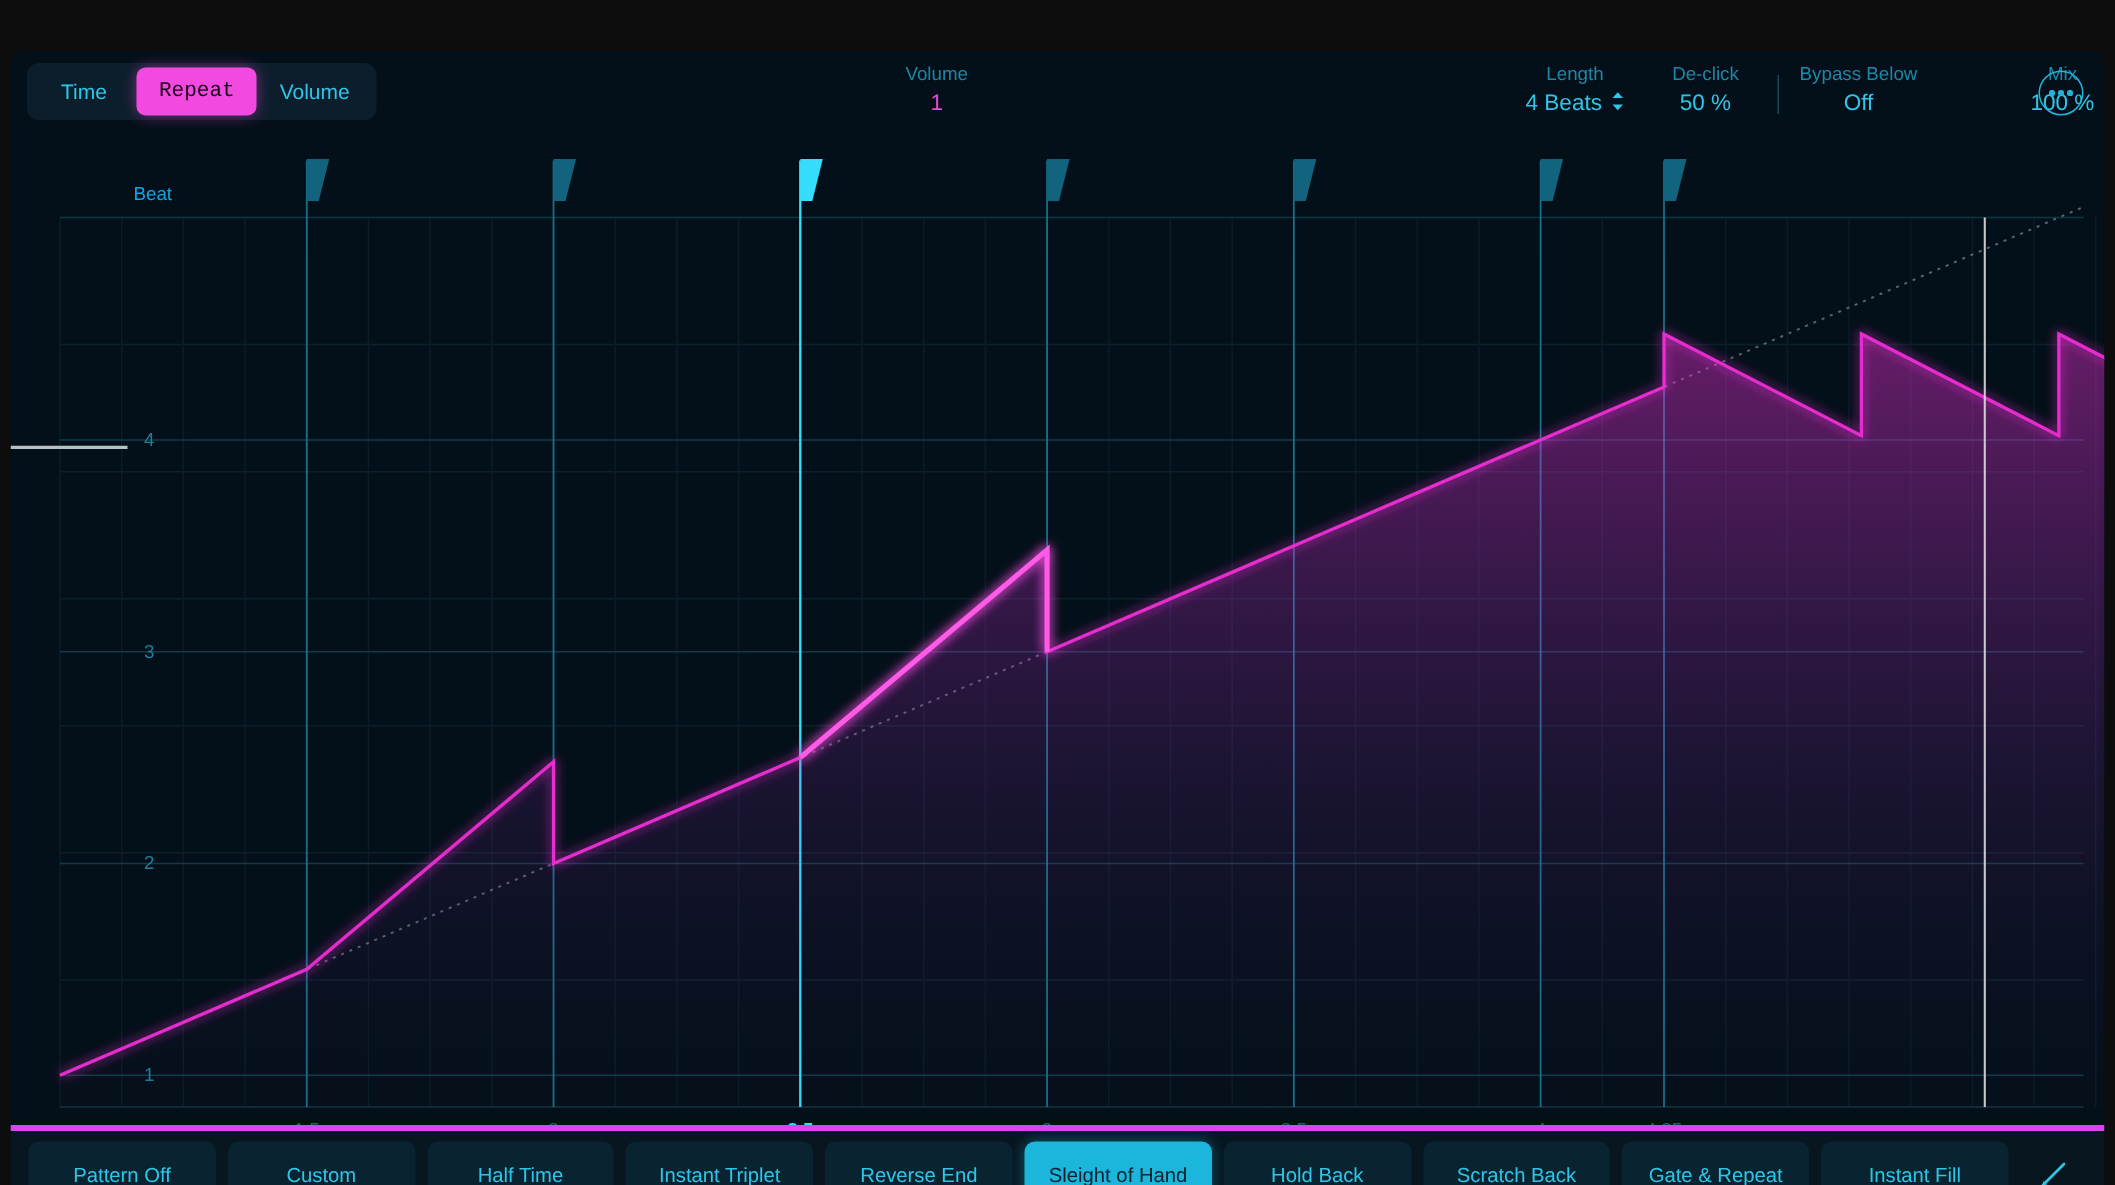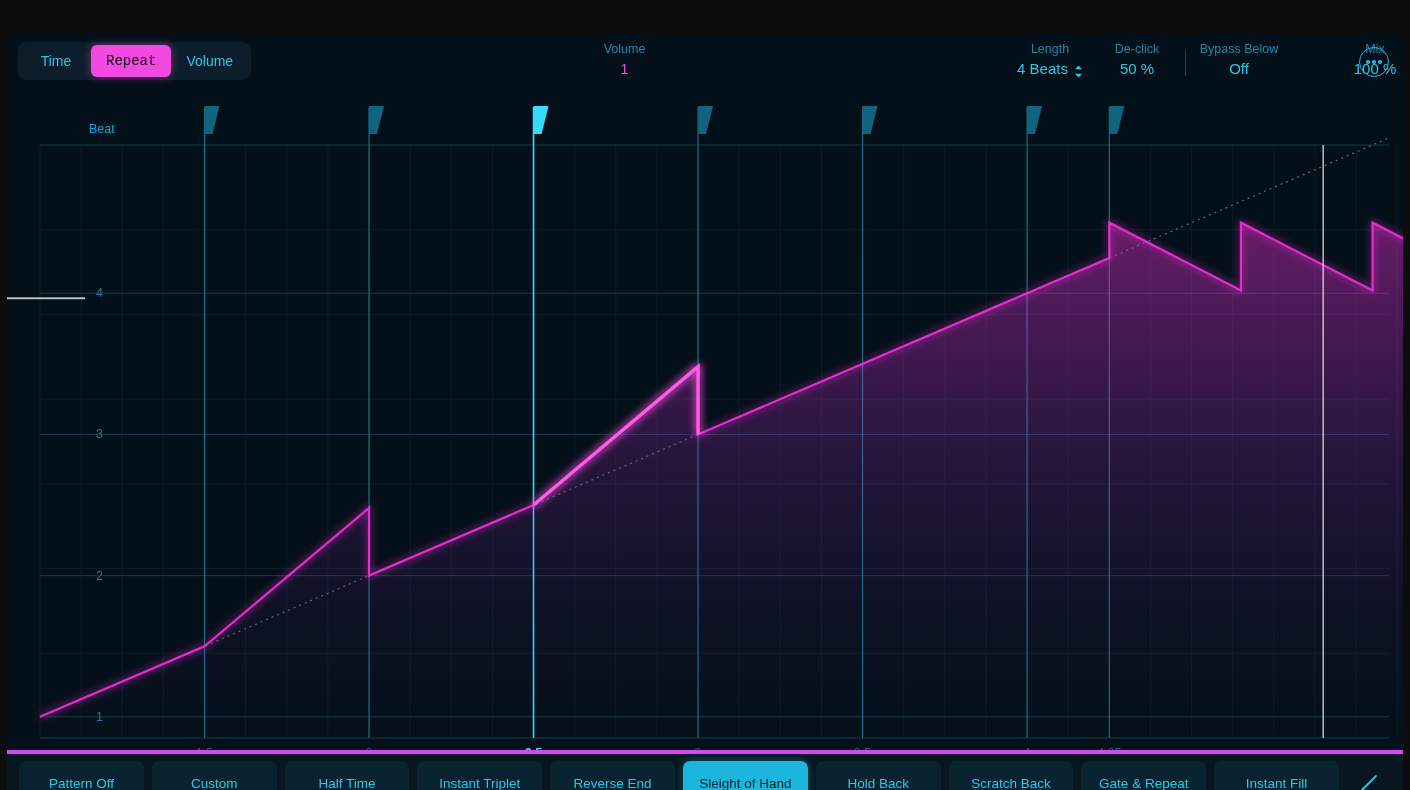--- a/index.html
+++ b/index.html
@@ -69,21 +69,21 @@
     font-size: 15px;
     margin-top: 2px;
   }
   .stack .val.accent { color: #e44bd8; }
   .repeats-stack { left: 565px; width: 105px; }
   .len-stack  { left: 992px; width: 102px; }
   .dec-stack  { left: 1086px; width: 88px; }
   .byp-stack  { left: 1182px; width: 100px; }
   .mix-stack  { left: 1331px; width: 74px; }
 
-  .val-row { display: inline-flex; align-items: center; gap: 6px; }
+  .val-row { display: inline-flex; align-items: flex-start; gap: 6px; }
   .chev {
     display: inline-block;
     width: 9px; height: 13px;
     position: relative; top: 1px;
   }
   .divider {
     position: absolute; top: 16px; left: 1178px;
     width: 1px; height: 26px;
     background: #16465c;
   }

